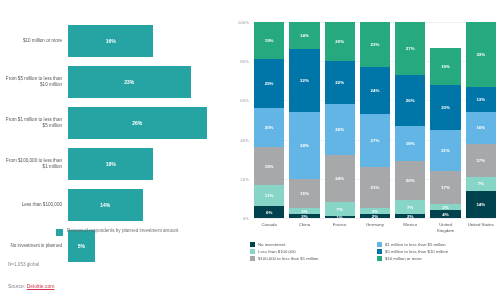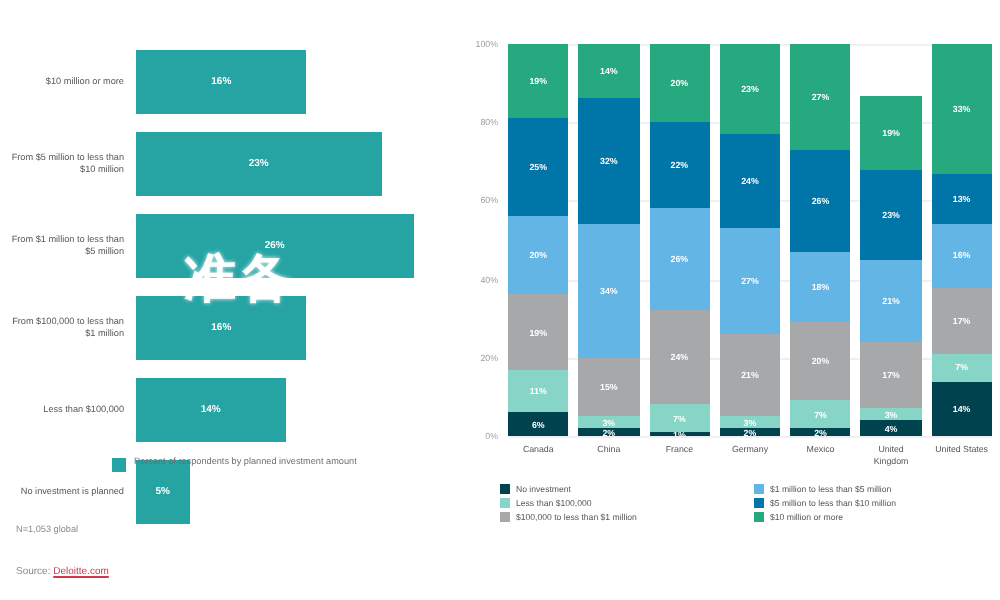--- a/index.html
+++ b/index.html
@@ -336,16 +336,15 @@
           <span class="lg-txt">$100,000 to less than $1 million</span>
         </div>
         <div class="lg-item">
           <span class="lg-sw" style="background: rgb(38, 169, 126);"></span>
           <span class="lg-txt">$10 million or more</span>
         </div>
       </div>
   </div>
 
   <div class="overlay">
-    <div class="ov-a">准备</div>
   </div>
 
 </div>
 
 </body></html>

